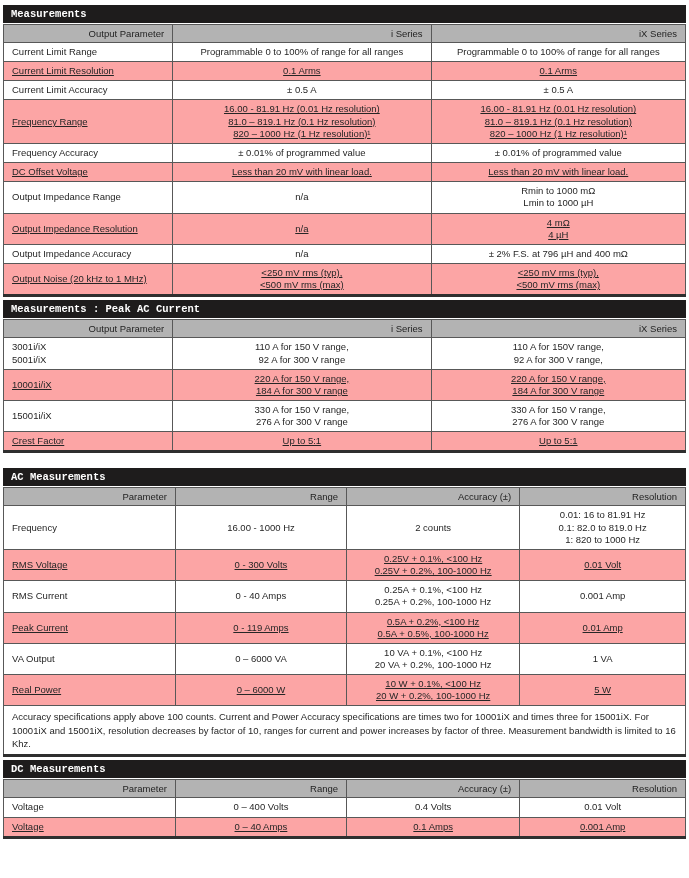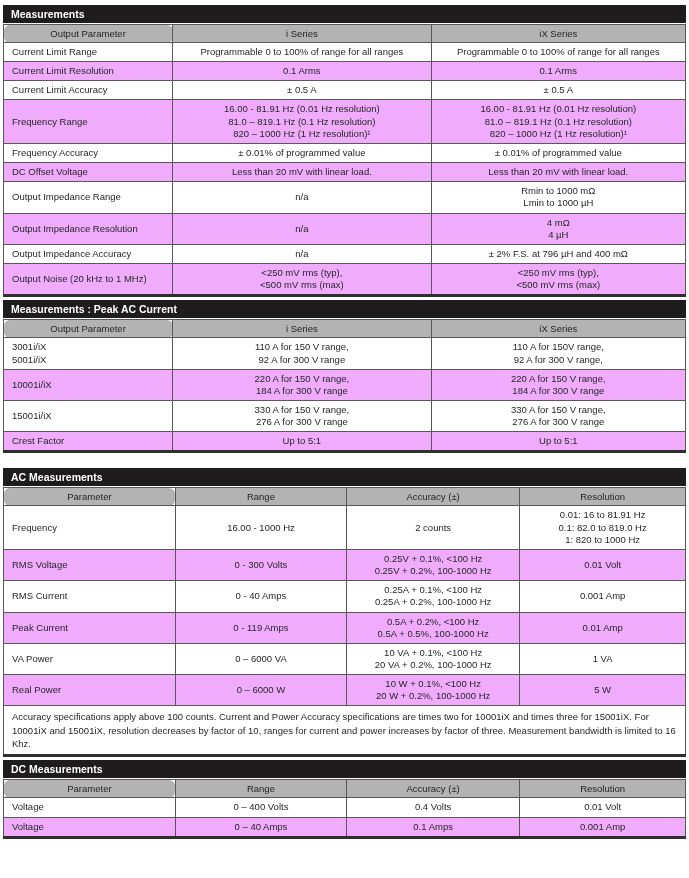--- a/index.html
+++ b/index.html
@@ -10,39 +10,40 @@
     font-family: "Liberation Sans", sans-serif;
     color: #262626;
     overflow: hidden;
   }
   .spec-section { page-break-inside: avoid; }
   .title-bar {
     background: #1e1c1c; color: #ffffff;
     font-weight: bold; font-size: 10.5px; line-height: 10px;
     padding: 4px 8px 4px 8px;
     border-bottom: 1px solid #ffffff;
+    font-family: Liberation Mono, monospace;
   }
   table {
     width: 100%; border-collapse: collapse; table-layout: fixed;
     border: 1px solid #2f2f2f; border-bottom-width: 3px;
   }
   th, td { border: 1px solid #585858; overflow: hidden; }
   th {
     background: #b3b3b3; color: #1f1f1f;
     font-size: 9.5px; font-weight: normal;
-    text-align: center; padding: 3px 8px;
-  }
-  th.left { text-align: center; border-radius: 6px; }
+    text-align: right; padding: 3px 8px;
+  }
+  th.left { text-align: right; }
   td {
     font-size: 9.5px; line-height: 1.28;
     padding: 3px 6px; text-align: center; vertical-align: middle;
     background: #ffffff;
   }
   td.param { text-align: left; padding-left: 8px; }
-  tr.alt td { background: #f0abfc; }
+  tr.alt td { background: #fca5a5; text-decoration: underline; }
   tr.note-row td {
     background: #ffffff; text-align: left;
     padding: 4px 8px; line-height: 1.4;
   }
 </style>
 </head>
 <body>
 
 <div id="doc">
     <section class="spec-section" style="margin-bottom:3px">
@@ -189,21 +190,21 @@
             <td><span>0.25A + 0.1%, &lt;100 Hz</span><br><span>0.25A + 0.2%, 100-1000 Hz</span></td>
             <td><span>0.001 Amp</span></td>
           </tr>
           <tr class="alt">
             <td class="param"><span>Peak Current</span></td>
             <td><span>0 - 119 Amps</span></td>
             <td><span>0.5A + 0.2%, &lt;100 Hz</span><br><span>0.5A + 0.5%, 100-1000 Hz</span></td>
             <td><span>0.01 Amp</span></td>
           </tr>
           <tr class="">
-            <td class="param"><span>VA Power</span></td>
+            <td class="param"><span>VA Output</span></td>
             <td><span>0 – 6000 VA</span></td>
             <td><span>10 VA + 0.1%, &lt;100 Hz</span><br><span>20 VA + 0.2%, 100-1000 Hz</span></td>
             <td><span>1 VA</span></td>
           </tr>
           <tr class="alt">
             <td class="param"><span>Real Power</span></td>
             <td><span>0 – 6000 W</span></td>
             <td><span>10 W + 0.1%, &lt;100 Hz</span><br><span>20 W + 0.2%, 100-1000 Hz</span></td>
             <td><span>5 W</span></td>
           </tr>

